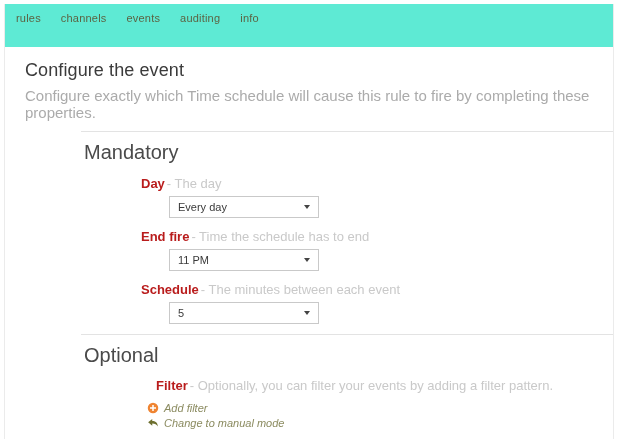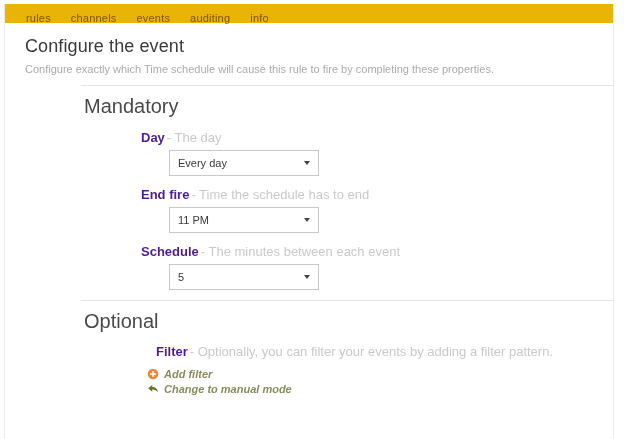--- a/index.html
+++ b/index.html
@@ -9,70 +9,70 @@
     font-family:"Liberation Sans","DejaVu Sans",sans-serif;
     position:relative; overflow:hidden;
   }
   .page-frame {
     position:absolute; left:4px; top:4px; width:610px; height:435px;
     border-left:1px solid #ebebeb; border-right:1px solid #ebebeb;
     background:#ffffff;
   }
   
   .navbar {
-    height:19px; background:#eab308;
-    display:flex; align-items:stretch; padding-left:11px;
+    height:43px; background:#5eead4;
+    display:flex; align-items:stretch; padding-left:1px;
   }
   .nav-item {
     color:rgba(92,44,8,0.72);
     font-size:11px; line-height:29px;
     padding:0 10px; cursor:pointer;
     letter-spacing:0.2px;
   }
   
   .page-title {
     margin:13px 0 0 20px;
     font-size:18px; font-weight:400; color:#3b3b3b;
     letter-spacing:0.1px;
   }
   .page-subtitle {
     margin:6px 20px 0 20px;
-    font-size:11px; color:#ababab;
+    font-size:15px; color:#ababab;
   }
   .divider {
     border:none; border-top:1px solid #e3e3e3;
     margin:10px 0 0 76px;
   }
   .section-heading {
     margin:9px 0 0 79px;
     font-size:20px; font-weight:400; color:#4a4a4a;
   }
   
   .fields { margin-top:10px; }
   .field-row { margin:0 0 9px 136px; }
   .field-labelline { margin-bottom:4px; }
-  .flabel { font-size:13px; font-weight:700; color:#4c1d95; }
+  .flabel { font-size:13px; font-weight:700; color:#b91c1c; }
   .fdesc  { font-size:13px; color:#c9c9c9; margin-left:2px; }
   .selectbox {
     margin-left:28px; width:150px; height:22px;
     border:1px solid #c9c9c9; background:#ffffff;
     display:flex; align-items:center; justify-content:space-between;
-    padding:12px 8px; cursor:pointer;gap:22px;
+    padding:4px 8px; cursor:pointer;gap:22px;
   }
   .selval { font-size:11px; color:#3a3a3a; }
   .caret {
     width:0; height:0; display:inline-block;
     border-left:3.5px solid transparent;
     border-right:3.5px solid transparent;
     border-top:4.5px solid #444444;
   }
   
   .filter-row { margin:9px 0 0 151px; }
   .links { margin:8px 0 0 142px; }
-  .link-row { display:flex; align-items:center; margin-bottom:3px; cursor:pointer;font-weight:bold; }
+  .link-row { display:flex; align-items:center; margin-bottom:3px; cursor:pointer; }
   .link-icon { width:12px; height:12px; margin-right:5px; flex:0 0 auto; }
   .link-label { font-size:11px; font-style:italic; color:#8b8b60; }
 </style>
 </head>
 <body>
 
 <div class="page-frame">
 
   <div class="navbar">
     <div class="nav-item">rules</div>

